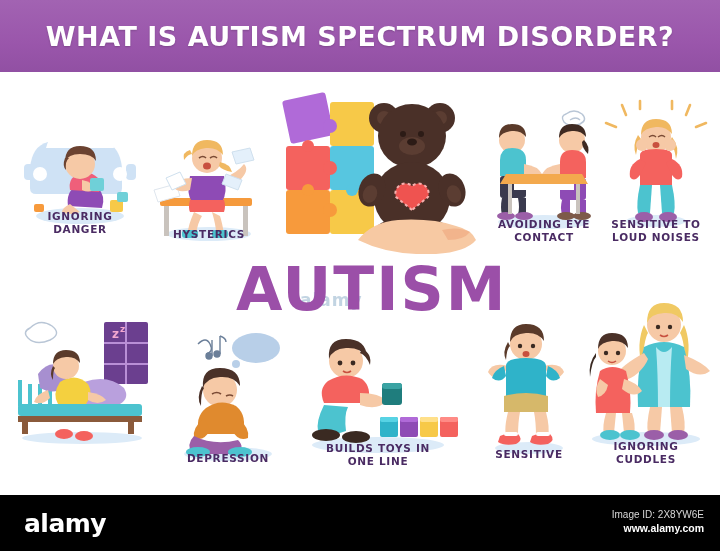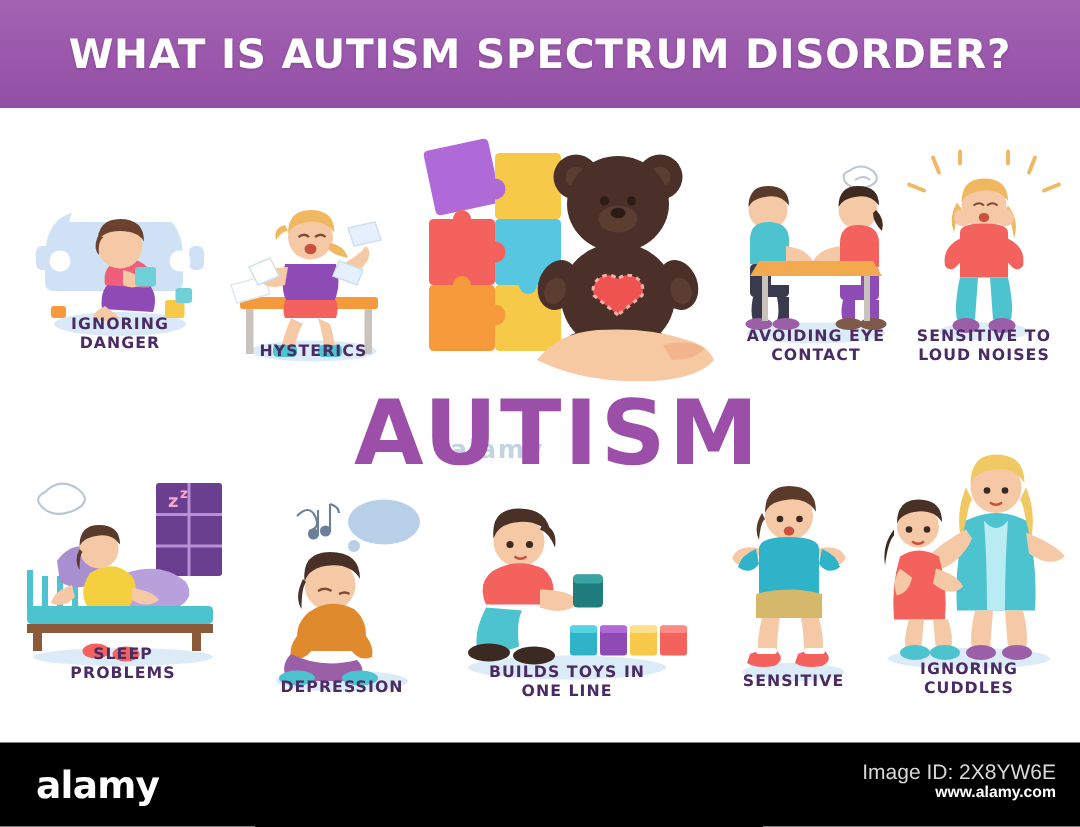--- a/index.html
+++ b/index.html
@@ -93,21 +93,21 @@
     font-weight: bold;
     letter-spacing: -0.5px;
     font-family: "DejaVu Sans", sans-serif;
   }
   .footer-meta {
     position: absolute;
     right: 16px; top: 13px;
     text-align: right;
     color: #d8d8d8;
   }
-  .footer-imageid { font-size: 14px; line-height: 13px; }
+  .footer-imageid { font-size: 10px; line-height: 13px; }
   .footer-url { font-size: 10.5px; font-weight: bold; color: #ffffff; line-height: 14px; }
 
   
   .center-watermark {
     position: absolute;
     left: 300px; top: 218px;
     color: rgba(120,160,190,0.45);
     font-size: 17px;
     font-weight: bold;
     font-family: "DejaVu Sans", sans-serif;
@@ -365,22 +365,20 @@
       <path d="M52 70 q16-10 28 2 q6 10-2 20 h-28 q-6-10 2-22z" fill="#f4d03f"></path>
       <circle cx="58" cy="54" r="13" fill="#f6c9a6"></circle>
       <path d="M45 52 q0-14 13-14 q14 0 14 13 q-5-7-14-6 q-10 1-13 7z" fill="#5a3a2a"></path>
       <path d="M45 54 q-4 8 0 14 q0-10 2-12z" fill="#5a3a2a"></path>
       <path d="M80 80 q14 2 18 8 q-8 6-18 0z" fill="#f6c9a6"></path>
       <path d="M40 78 q-12 4-14 12 q8 4 16-4z" fill="#f6c9a6"></path>
 
       <ellipse cx="56" cy="122" rx="9" ry="5" fill="#f4625e"></ellipse>
       <ellipse cx="76" cy="124" rx="9" ry="5" fill="#f4625e"></ellipse>
     </svg>
-    <div class="caption" style="top:132px;">SLEEP
-PROBLEMS</div>
   </div>
 
   <div class="cell" style="left:296px; top:236px; width:164px; height:160px;">
     <svg class="art" viewBox="0 0 164 134">
       <ellipse cx="82" cy="124" rx="66" ry="8" fill="#dcebf8"></ellipse>
 
       <circle cx="50" cy="40" r="17" fill="#f6c9a6"></circle>
       <path d="M33 38 q-2-20 17-20 q20 0 21 18 q-7-10-21-9 q-14 1-17 11z" fill="#4a3128"></path>
       <path d="M66 28 q10 4 8 16 q-4-10-10-12z" fill="#4a3128"></path>
       <circle cx="44" cy="42" r="2.4" fill="#3a2a22"></circle>

